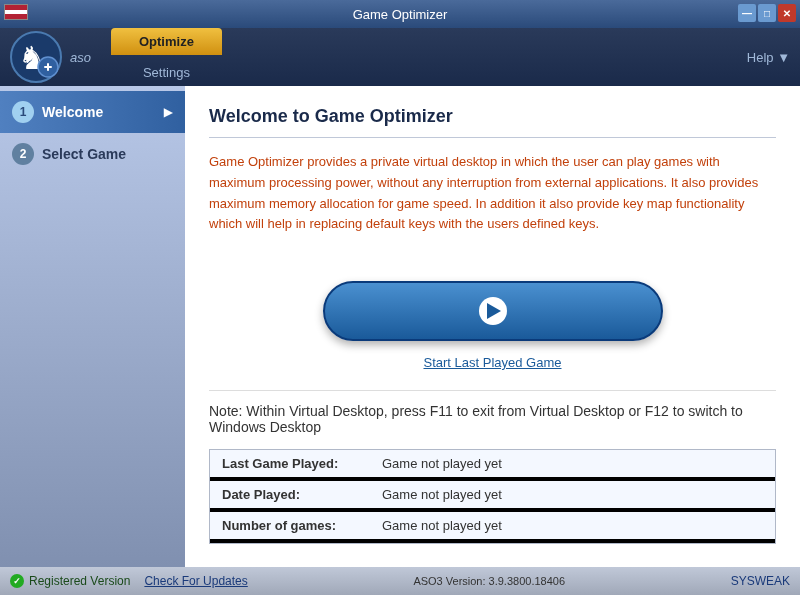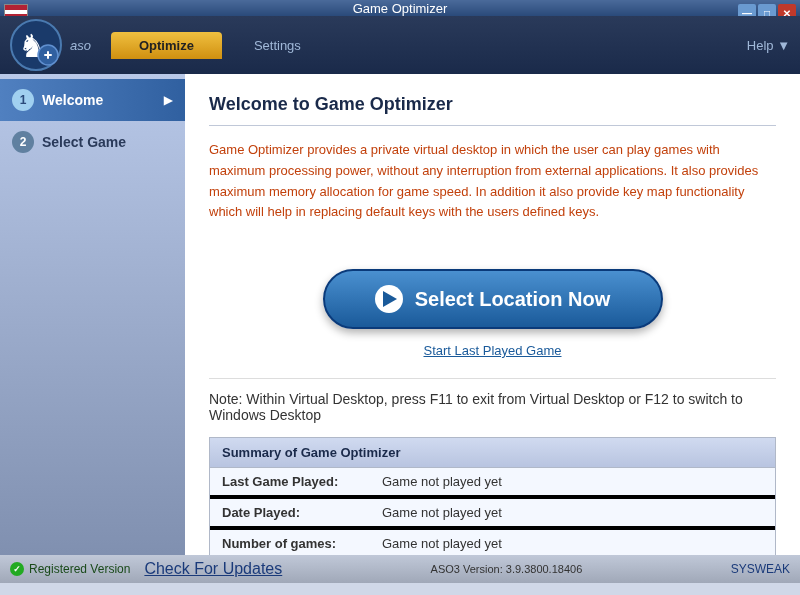--- a/index.html
+++ b/index.html
@@ -9,21 +9,21 @@
       font-family: Arial, sans-serif;
       font-size: 13px;
       background: #d0d8e8;
       overflow: hidden;
       position: relative;
     }
 
     
     .titlebar {
       background: linear-gradient(to bottom, #4a6a9a, #2a4a7a);
-      height: 16px;
+      height: 28px;
       display: flex;
       align-items: center;
       justify-content: center;
       position: relative;
       color: white;
       font-size: 13px;
     }
     .titlebar-title {
       color: white;
       font-size: 13px;
@@ -83,20 +83,21 @@
       color: #a0b8d8;
       font-size: 13px;
       font-style: italic;
       margin-right: 20px;
     }
 
     
     .nav-tabs {
       display: flex;
       gap: 4px;
+      flex-direction: column;
     }
     .nav-tab {
       padding: 6px 28px;
       cursor: pointer;
       font-size: 13px;
       border-radius: 4px 4px 0 0;
       border: none;
     }
     .nav-tab.active {
       background: linear-gradient(to bottom, #f0c040, #d09010);
@@ -318,21 +319,21 @@
       display: flex;
       align-items: center;
       justify-content: center;
       color: white;
       font-size: 9px;
       font-weight: bold;
     }
     .check-updates-link {
       color: #1a3a7a;
       text-decoration: underline;
-      font-size: 16px;
+      font-size: 12px;
       cursor: pointer;
       background: none;
       border: none;
     }
     .version-text {
       font-size: 11px;
       color: #333;
     }
     .sysweak-brand {
       font-size: 12px;
@@ -394,29 +395,27 @@
 
   <div class="content">
     <div class="content-title">Welcome to Game Optimizer</div>
     <p class="content-desc">Game Optimizer provides a private virtual desktop in which the user can play games with maximum processing power, without any interruption from external applications. It also provides maximum memory allocation for game speed. In addition it also provide key map functionality which will help in replacing default keys with the users defined keys.</p>
 
     <div class="btn-wrapper">
       <button class="select-location-btn">
         <div class="btn-play-icon">
           <div class="btn-play-triangle"></div>
         </div>
-        <span>Select Location Now</span>
       </button>
       <button class="start-last-link">Start Last Played Game</button>
     </div>
 
     <p class="note-text">Note: Within Virtual Desktop, press F11 to exit from Virtual Desktop or F12 to switch to Windows Desktop</p>
 
     <div class="summary-box">
-      <div class="summary-header">Summary of Game Optimizer</div>
       <table class="summary-table">
         <tbody id="summary-tbody">
             <tr>
               <td>Last Game Played:</td>
               <td>Game not played yet</td>
             </tr>
             <tr>
               <td>Date Played:</td>
               <td>Game not played yet</td>
             </tr>

